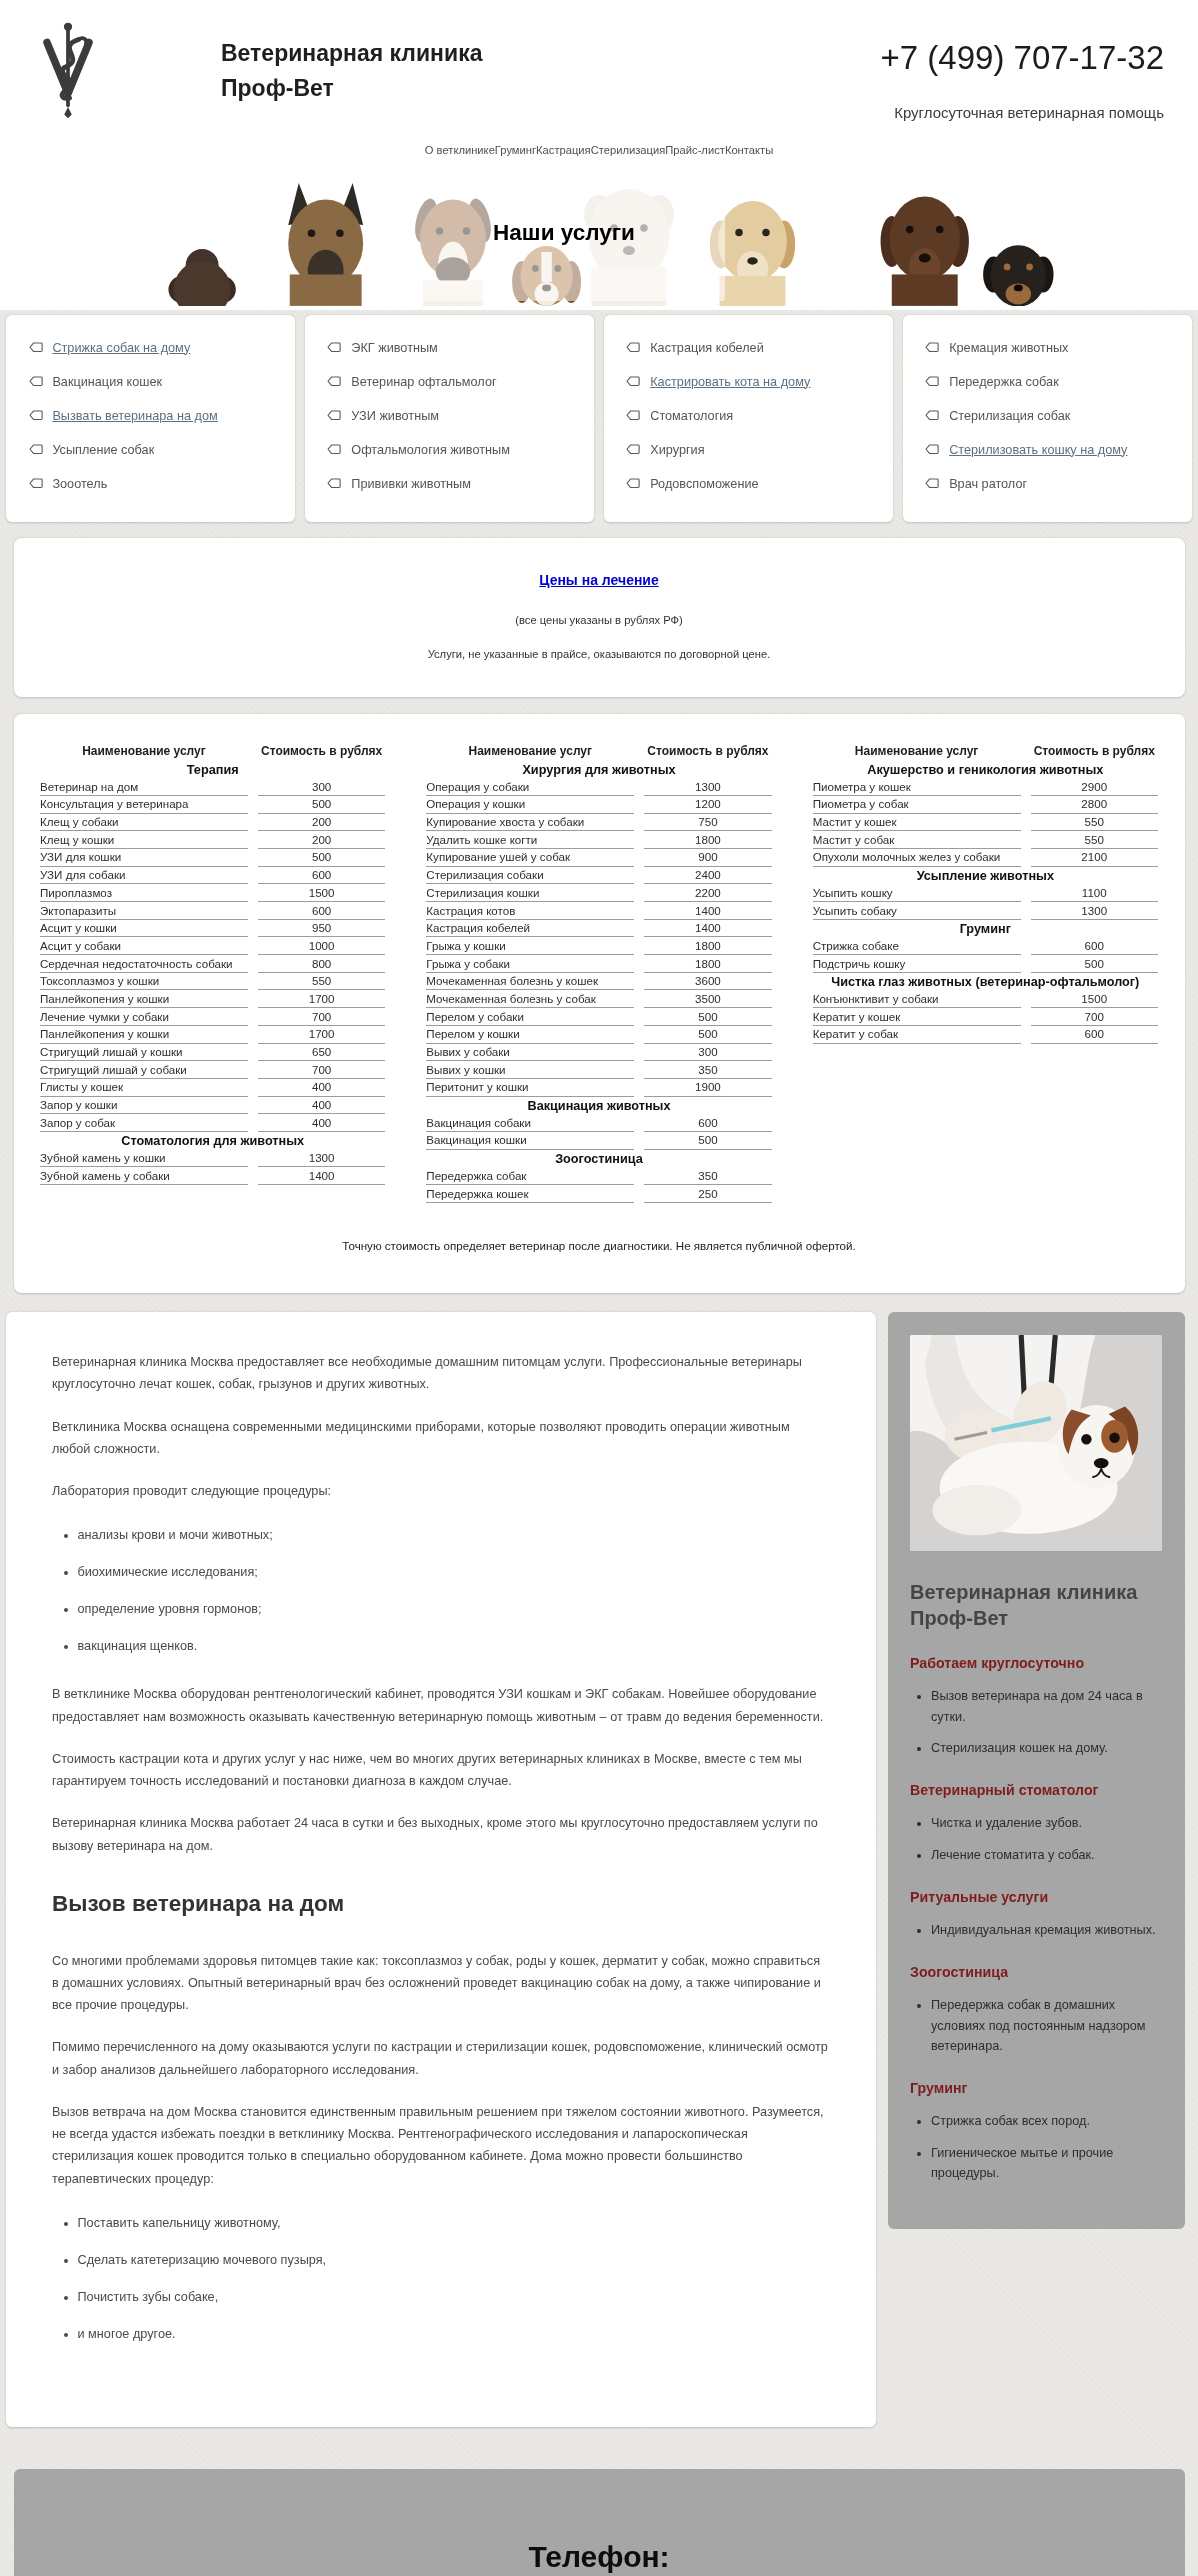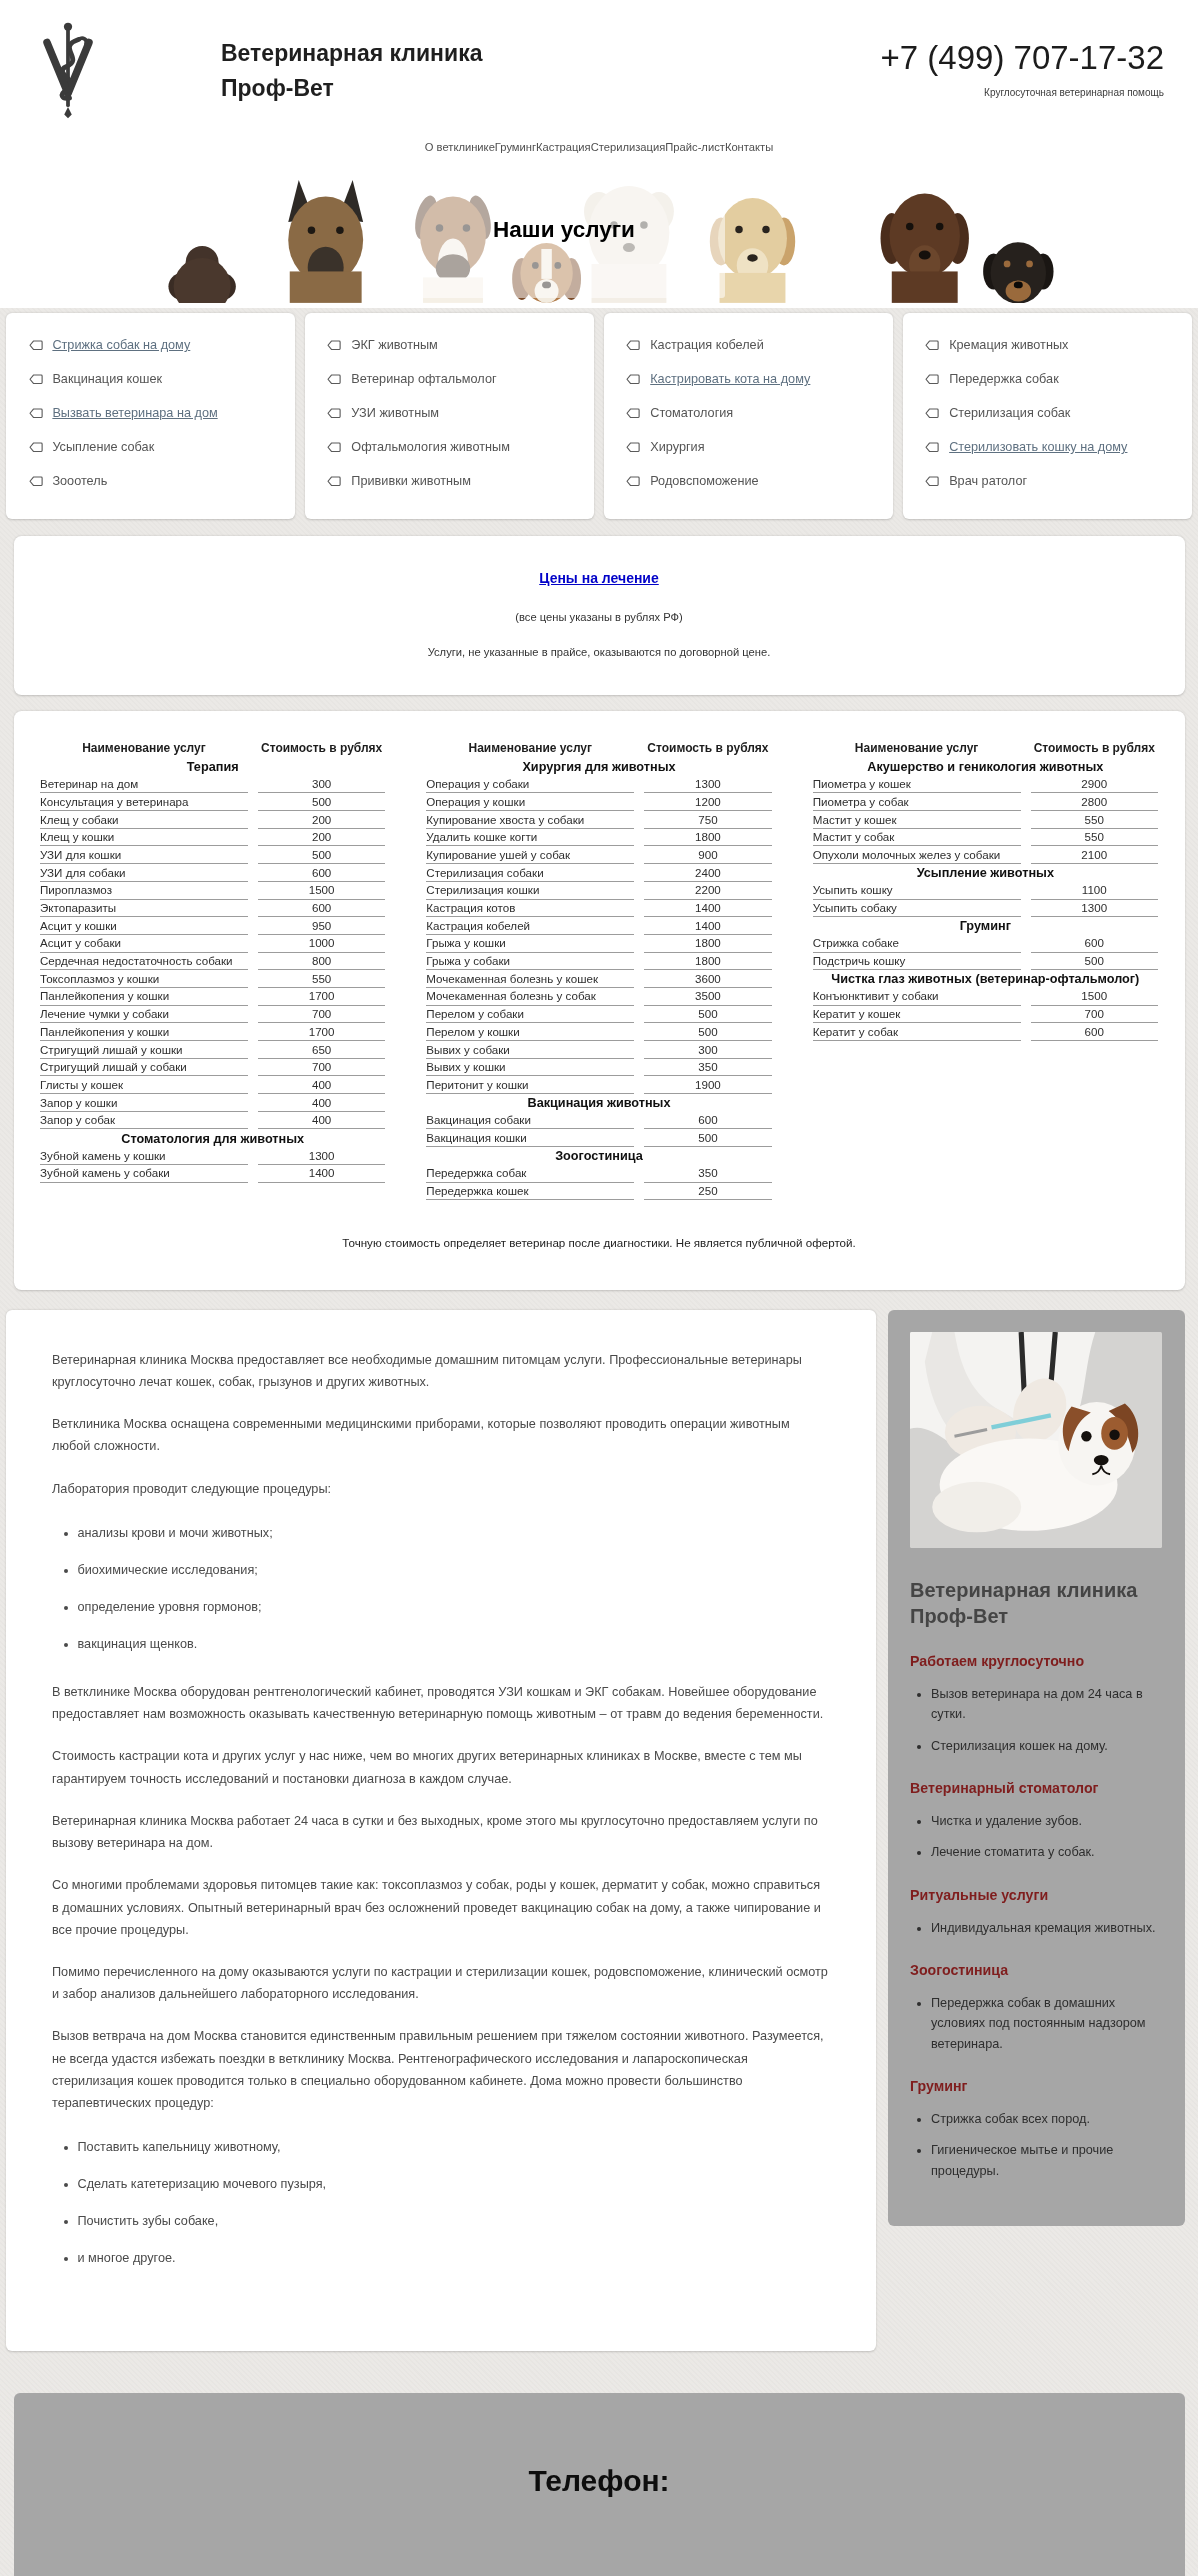--- a/index.html
+++ b/index.html
@@ -10,21 +10,21 @@
     font-family: "Liberation Sans", "DejaVu Sans", sans-serif;
     color: #333;
   }
   .top-band { background:#fff; padding-bottom: 4.5px; }
   
   .header { display:flex; align-items:flex-start; padding: 19.5px 34px 4.5px 41px; }
   .logo-svg { display:block; }
   .clinic-title { margin-left: 126px; margin-top: 16.5px; font-size: 23px; font-weight: bold; color:#1f1f1f; line-height: 1.5; }
   .phone-block { margin-left:auto; text-align: right; margin-top: 19.5px; }
   .phone-big { font-size: 33px; color:#1c1c1c; }
-  .phone-note { font-size: 10px; color:#3c3c3c; margin-top: 10px; text-align: right; }
+  .phone-note { font-size: 15px; color:#3c3c3c; margin-top: 27px; text-align: right; }
   
   .nav { display:flex; justify-content:center; padding: 18px 0 6px; }
   .nav-item { font-size: 11.2px; color:#4f4f4f; cursor:pointer; }
   
   .hero { position: relative; height: 144px; overflow: hidden; }
   .dogs-wrap { display:flex; justify-content:center; }
   .hero-overlay {
     position:absolute; top: 3px; left:50%; margin-left:-196px;
     width: 322px; height: 136px; background: rgba(255,255,255,0.55);
     border-radius: 3px; display:flex; align-items:center; justify-content:center;
@@ -640,20 +640,21 @@
         <p class="art-p">Лаборатория проводит следующие процедуры:</p>
         <ul class="art-ul">
           <li class="art-li">анализы крови и мочи животных;</li>
           <li class="art-li">биохимические исследования;</li>
           <li class="art-li">определение уровня гормонов;</li>
           <li class="art-li">вакцинация щенков.</li>
         </ul>
         <p class="art-p">В ветклинике Москва оборудован рентгенологический кабинет, проводятся УЗИ кошкам и ЭКГ собакам. Новейшее оборудование предоставляет нам возможность оказывать качественную ветеринарную помощь животным – от травм до ведения беременности.</p>
         <p class="art-p">Стоимость кастрации кота и других услуг у нас ниже, чем во многих других ветеринарных клиниках в Москве, вместе с тем мы гарантируем точность исследований и постановки диагноза в каждом случае.</p>
         <p class="art-p">Ветеринарная клиника Москва работает 24 часа в сутки и без выходных, кроме этого мы круглосуточно предоставляем услуги по вызову ветеринара на дом.</p>
+        <h2 class="art-h2">Вызов ветеринара на дом</h2>
         <p class="art-p">Со многими проблемами здоровья питомцев такие как: токсоплазмоз у собак, роды у кошек, дерматит у собак, можно справиться в домашних условиях. Опытный ветеринарный врач без осложнений проведет вакцинацию собак на дому, а также чипирование и все прочие процедуры.</p>
         <p class="art-p">Помимо перечисленного на дому оказываются услуги по кастрации и стерилизации кошек, родовспоможение, клинический осмотр и забор анализов дальнейшего лабораторного исследования.</p>
         <p class="art-p">Вызов ветврача на дом Москва становится единственным правильным решением при тяжелом состоянии животного. Разумеется, не всегда удастся избежать поездки в ветклинику Москва. Рентгенографического исследования и лапароскопическая стерилизация кошек проводится только в специально оборудованном кабинете. Дома можно провести большинство терапевтических процедур:</p>
         <ul class="art-ul">
           <li class="art-li">Поставить капельницу животному,</li>
           <li class="art-li">Сделать катетеризацию мочевого пузыря,</li>
           <li class="art-li">Почистить зубы собаке,</li>
           <li class="art-li">и многое другое.</li>
         </ul>
       </div>

